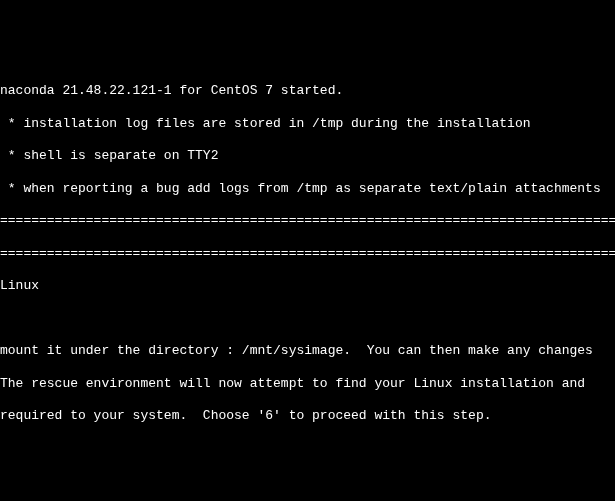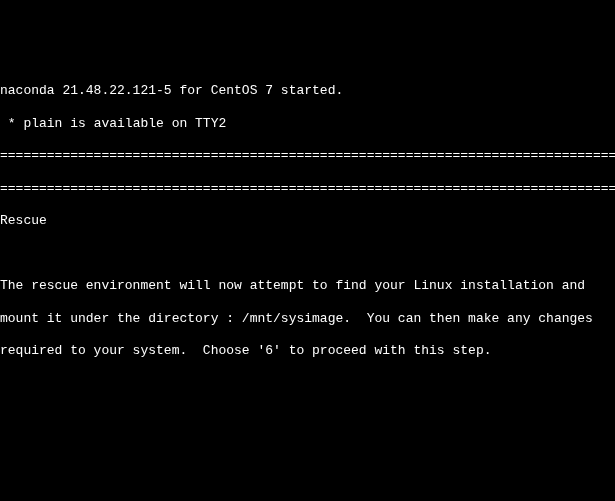--- a/index.html
+++ b/index.html
@@ -21,28 +21,30 @@
     .line {
       min-height: 16px;
     }
   </style>
 </head>
 <body>
 
 
 
 <div class="terminal">
-<div class="line">naconda 21.48.22.121-5 for CentOS 7 started.</div>
-<div class="line"> * plain is available on TTY2</div>
+<div class="line">naconda 21.48.22.121-1 for CentOS 7 started.</div>
+<div class="line"> * installation log files are stored in /tmp during the installation</div>
+<div class="line"> * shell is separate on TTY2</div>
+<div class="line"> * when reporting a bug add logs from /tmp as separate text/plain attachments</div>
 <div class="line">================================================================================</div>
 <div class="line">================================================================================</div>
-<div class="line">Rescue</div>
+<div class="line">Linux</div>
 <div class="line"></div>
+<div class="line">mount it under the directory : /mnt/sysimage.  You can then make any changes</div>
 <div class="line">The rescue environment will now attempt to find your Linux installation and</div>
-<div class="line">mount it under the directory : /mnt/sysimage.  You can then make any changes</div>
 <div class="line">required to your system.  Choose '6' to proceed with this step.</div>
 
 
 
 
 
 
 
 
 

